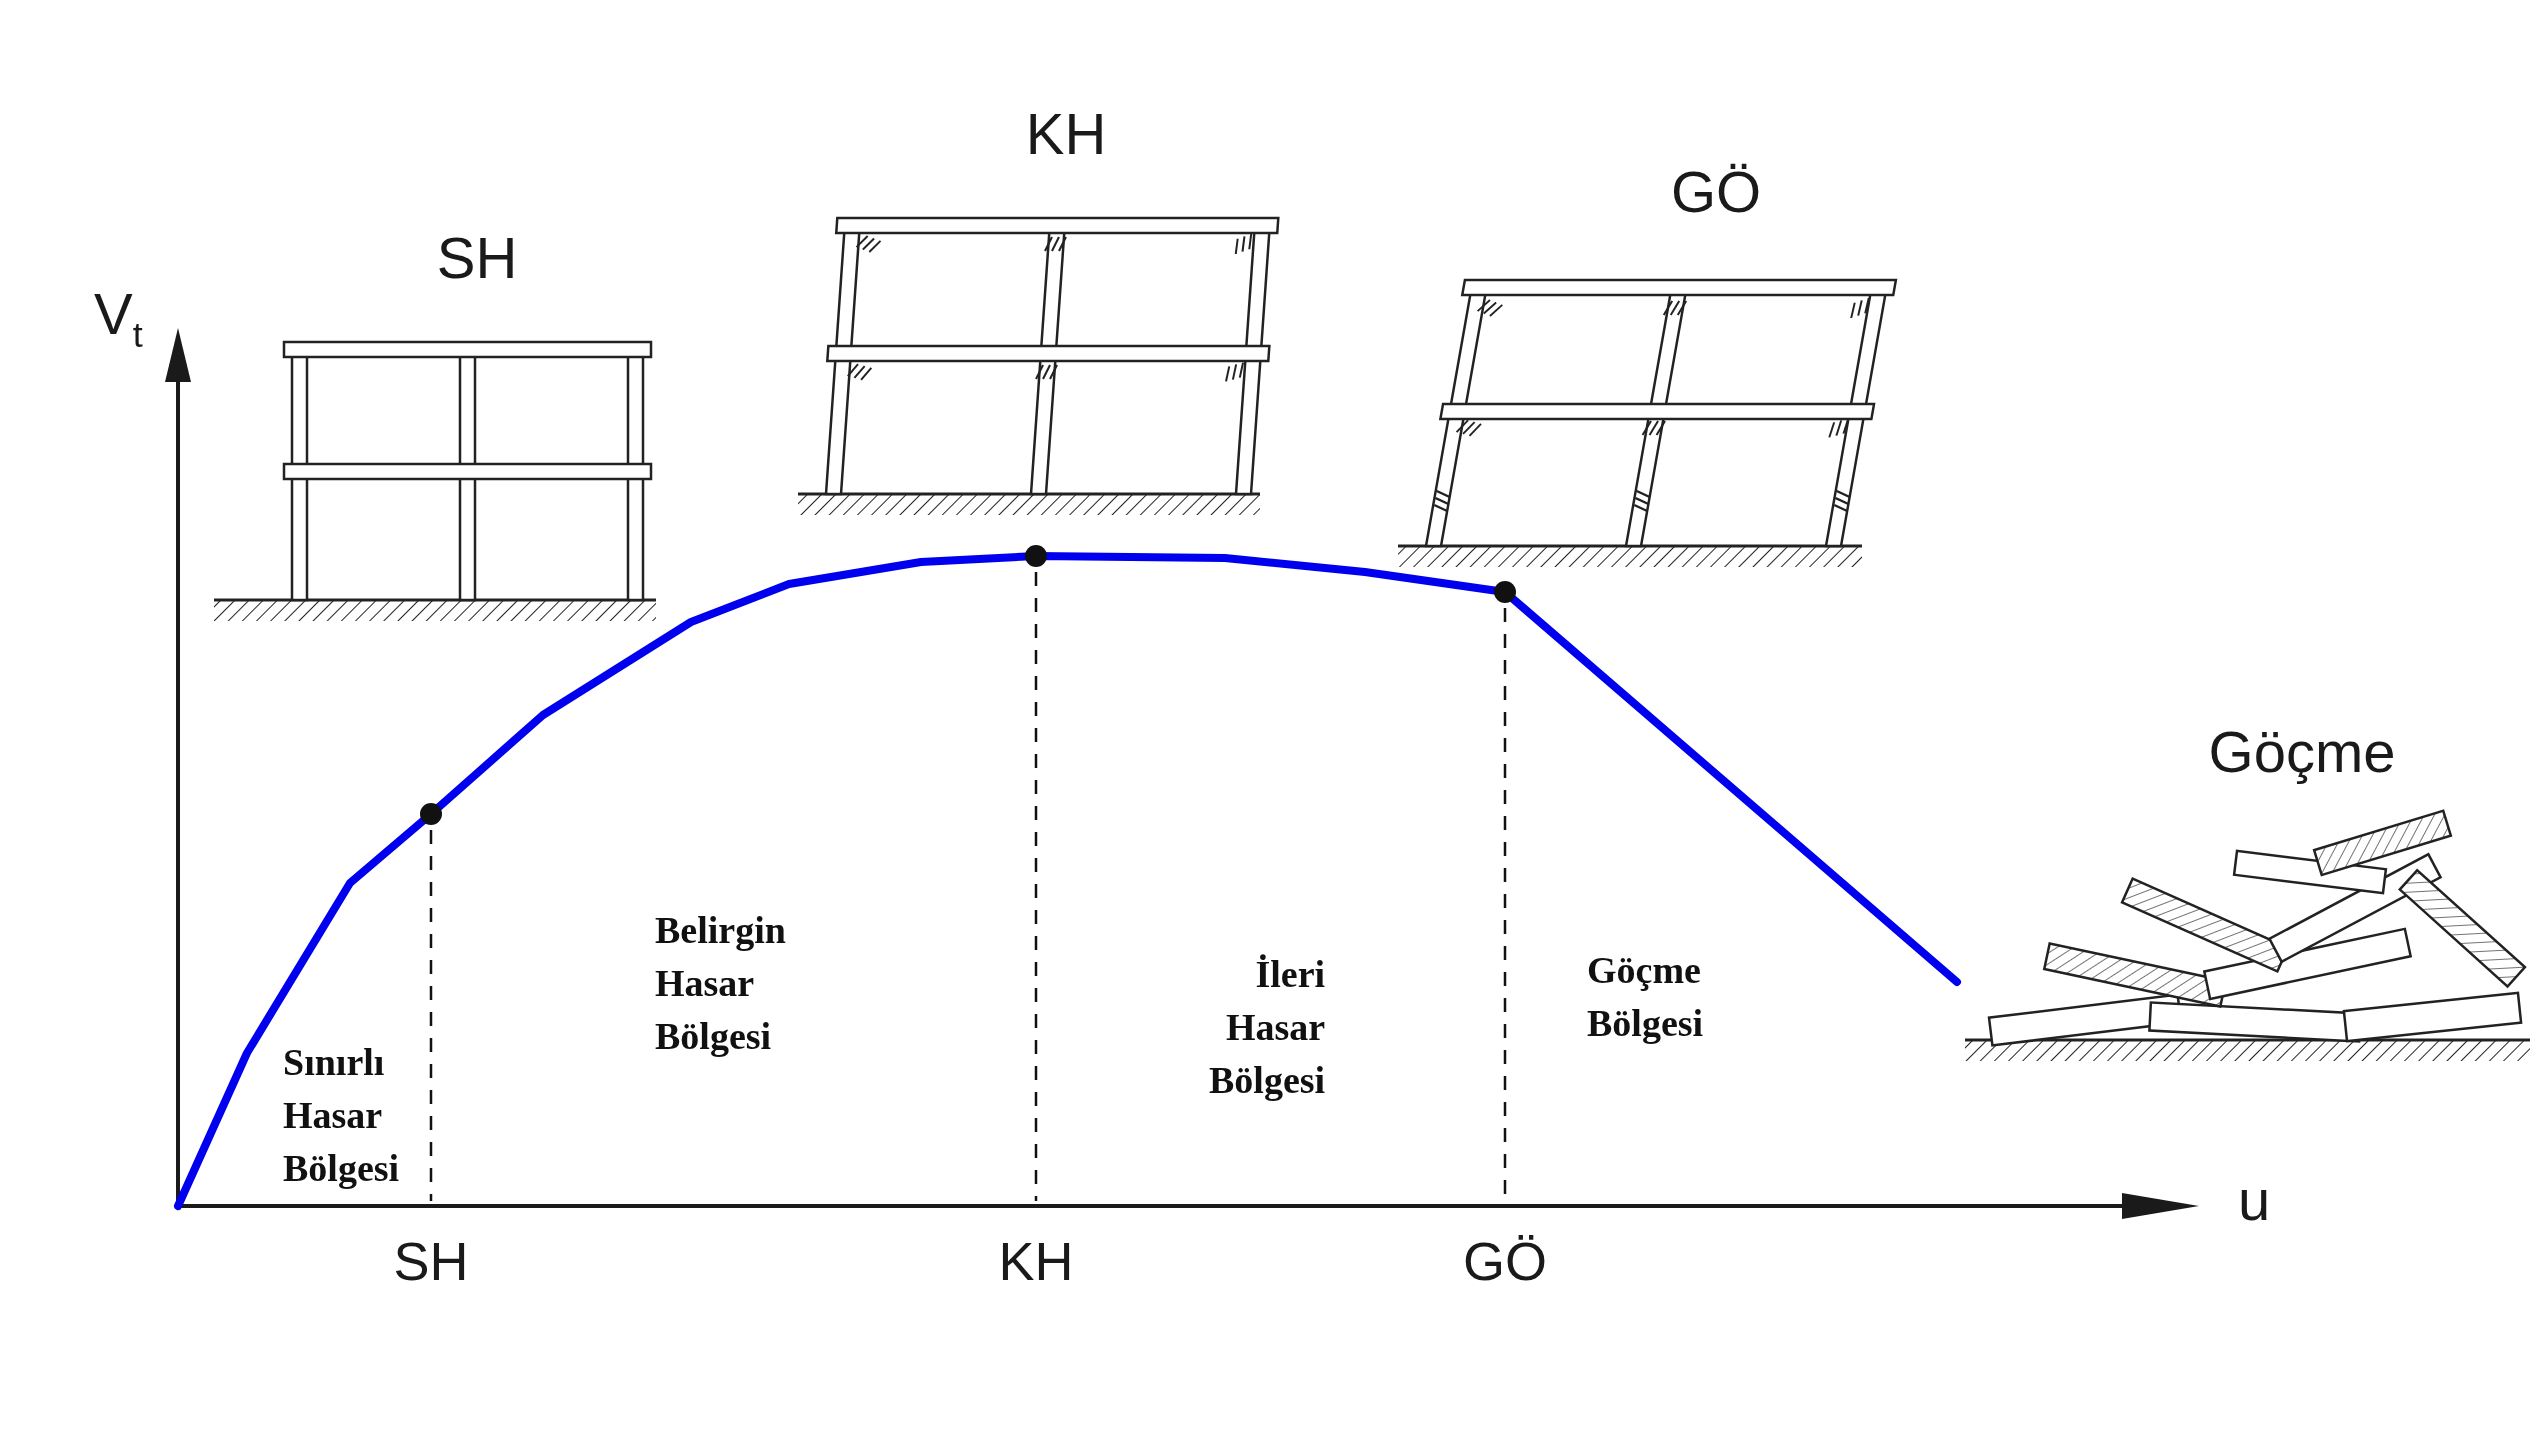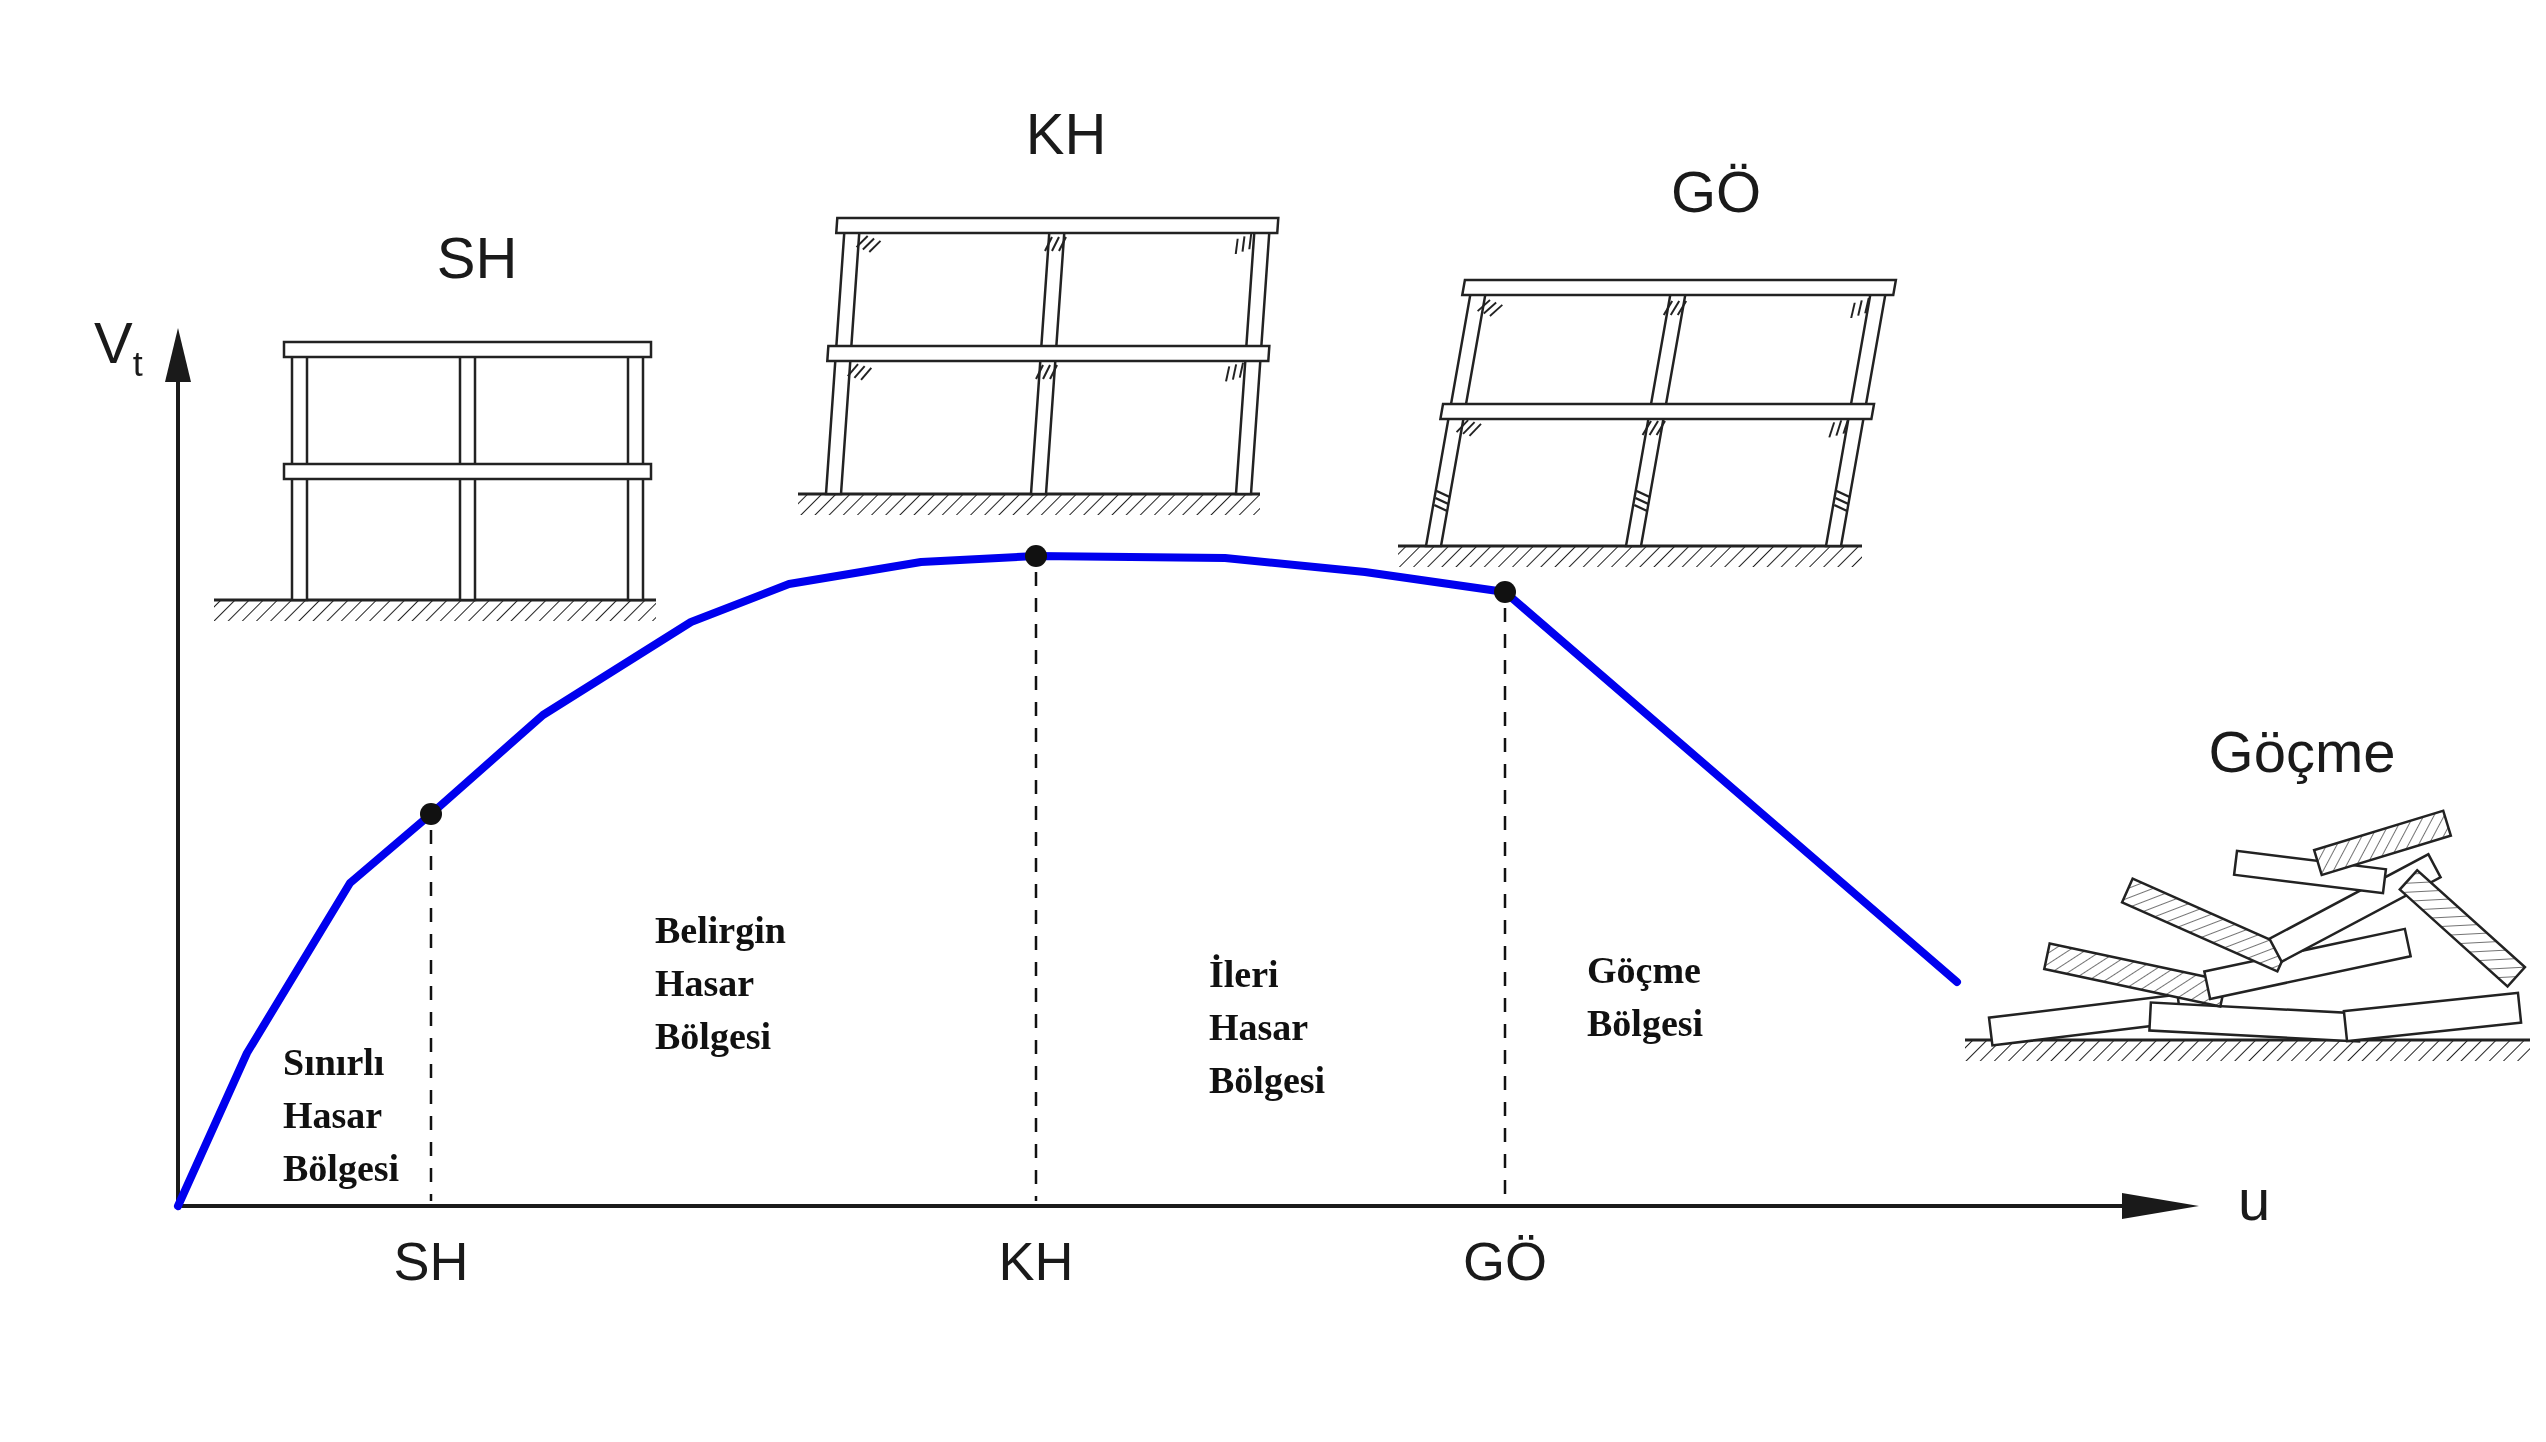--- a/index.html
+++ b/index.html
@@ -149,21 +149,21 @@
         <rect x="2205" y="950" width="205" height="28" transform="rotate(-12 2307 964)"></rect>
         <rect x="2120" y="912" width="170" height="26" fill="url(#rubbleHatch)" transform="rotate(24 2205 925)"></rect>
         <rect x="2265" y="895" width="180" height="26" transform="rotate(-28 2355 908)"></rect>
         <rect x="2390" y="915" width="145" height="26" fill="url(#rubbleHatch)" transform="rotate(42 2462 928)"></rect>
         <rect x="2235" y="860" width="150" height="24" transform="rotate(7 2310 872)"></rect>
         <rect x="2315" y="830" width="135" height="26" fill="url(#rubbleHatch)" transform="rotate(-17 2382 843)"></rect>
       </g>
     </g>
   </svg>
 
-  <div class="lbl axis-label" style="left:94px; top:280px;margin-top:29px;">
+  <div class="lbl axis-label" style="left:94px; top:280px;">
     <span>V</span><sub>t</sub>
   </div>
   <div class="lbl axis-label" style="left:2238px; top:1166px;">u</div>
 
   <div class="tick" style="left:431px; top:1230px;">SH</div>
   <div class="tick" style="left:1036px; top:1230px;">KH</div>
   <div class="tick" style="left:1505px; top:1230px;">GÖ</div>
 
   <div class="sketch-title" style="left:477px; top:224px;">SH</div>
   <div class="sketch-title" style="left:1066px; top:100px;">KH</div>
@@ -173,21 +173,21 @@
   <div class="zone" style="left:283px; top:1036px;">
     <div>Sınırlı</div>
     <div>Hasar</div>
     <div>Bölgesi</div>
   </div>
   <div class="zone" style="left:655px; top:904px;">
     <div>Belirgin</div>
     <div>Hasar</div>
     <div>Bölgesi</div>
   </div>
-  <div class="zone" style="left:1209px; top:948px;">
+  <div class="zone" style="left:1209px; top:948px;text-align:right;">
     <div>İleri</div>
     <div>Hasar</div>
     <div>Bölgesi</div>
   </div>
   <div class="zone" style="left:1587px; top:944px;">
     <div>Göçme</div>
     <div>Bölgesi</div>
   </div>
 
 </div>

